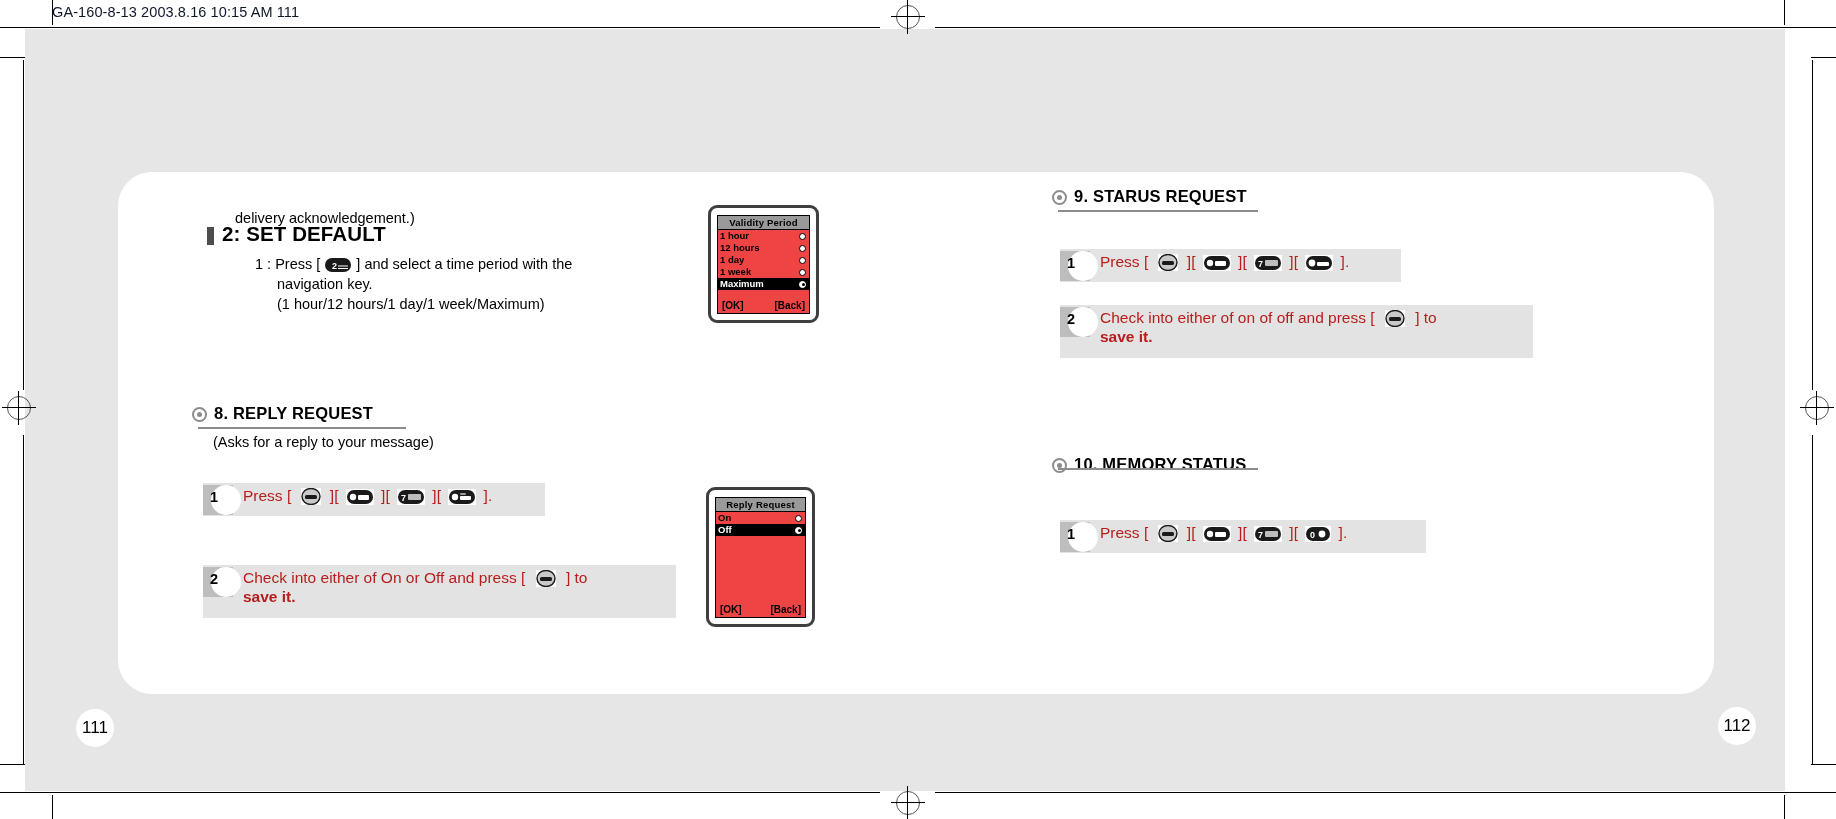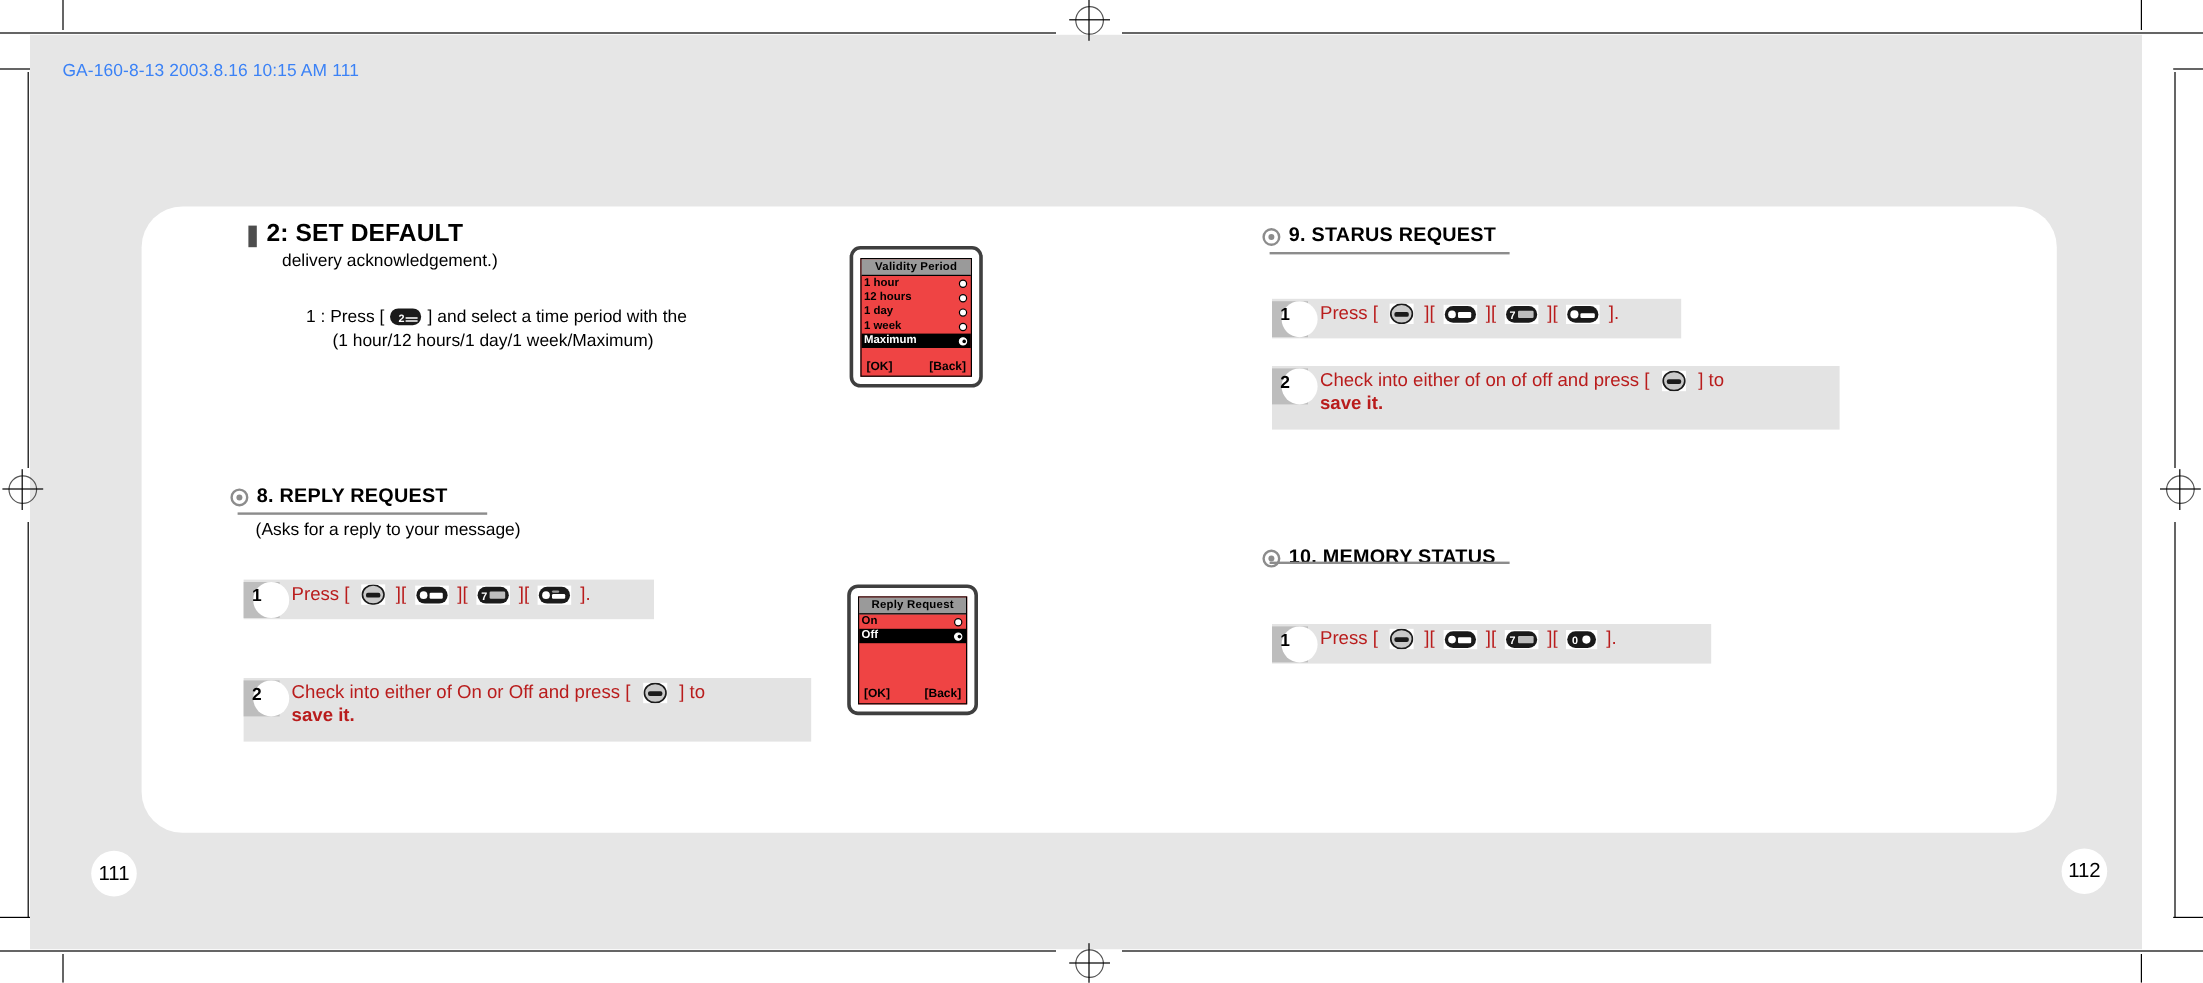--- a/index.html
+++ b/index.html
@@ -19,24 +19,23 @@
     position: absolute;
     left: 25px; top: 29px;
     width: 1760px; height: 762px;
     background: #e6e6e6;
   }
   
   .imprint {
     position: absolute;
     left: 52px; top: 4px;
     font-size: 14.5px;
-    color: #3b82f6;
+    color: #0f172a;
     white-space: nowrap;
     letter-spacing: .1px;
-    margin-top: 47px;
   }
   
   .cm { position: absolute; background: #000; }
   .cm.h { height: 1px; }
   .cm.v { width: 1px; }
   
   .reg {
     position: absolute;
     width: 34px; height: 34px;
   }
@@ -73,21 +72,21 @@
   #pg-right { left: 1718px; top: 707px; }
 
   
   .sec-title-row { position: absolute; display: flex; align-items: flex-end; }
   .bar-mark {
     width: 7px; height: 18px; background: #4d4d4d; margin-right: 8px;
     display: inline-block;
   }
   .h-bar {
     font-size: 20.5px; font-weight: bold; color: #000;
-    letter-spacing: .1px; line-height: 1;
+    letter-spacing: .1px; line-height: 1; margin-top: 39px;
   }
   .ring-icon {
     position: relative;
     width: 15px; height: 15px; border: 2px solid #8c8c8c; border-radius: 50%;
     display: inline-block; margin-right: 7px; flex: none;
     background: #fff;
   }
   .ring-icon::after {
     content: ""; position: absolute; left: 3px; top: 3px;
     width: 5px; height: 5px; border-radius: 50%; background: #8c8c8c;
@@ -268,20 +267,21 @@
   <div class="para" style="left:255px; top:256px; width:640px;">
     <span>1 : Press [</span>
     <span class="key">
       <svg width="28" height="16" viewBox="0 0 28 16">
         <rect x="1" y="1" width="26" height="14" rx="7" fill="#1a1a1a"></rect>
         <text x="8" y="12" font-family="Liberation Sans, sans-serif" font-size="9" font-weight="bold" fill="#ffffff">2</text>
         <path d="M14 9 h10 M14 11.5 h10" stroke="#ffffff" stroke-width="1.2"></path>
       </svg>
     </span>
     <span>] and select a time period with the</span>
+    <span style="display:block; padding-left:22px; padding-top:3px;">navigation key.</span>
     <span style="display:block; padding-left:22px; padding-top:3px;">(1 hour/12 hours/1 day/1 week/Maximum)</span>
   </div>
 
 
   <div class="phone" style="left:708px; top:205px; width:111px; height:118px;">
     <div class="phone-inner">
       <div class="ph-title">Validity Period</div>
       <div class="ph-list">
         <div class="ph-row">
           <span>1 hour</span>
@@ -374,21 +374,21 @@
         <svg width="20" height="17" viewBox="0 0 20 17">
           <ellipse cx="10" cy="8.5" rx="9" ry="8" fill="#c9c9c9" stroke="#1a1a1a" stroke-width="1.4"></ellipse>
           <rect x="4" y="7" width="12" height="4" rx="1.6" fill="#1a1a1a"></rect>
         </svg>
       </span>
       <span>] to</span>
       <span class="l2">save it.</span>
     </div>
   </div>
 
-  <div class="phone" style="left:706px; top:487px; width:109px; height:109px;">
+  <div class="phone" style="left:706px; top:487px; width:109px; height:140px;">
     <div class="phone-inner">
       <div class="ph-title">Reply Request</div>
       <div class="ph-list">
         <div class="ph-row">
           <span>On</span>
           <span class="radio"></span>
         </div>
         <div class="ph-row sel">
           <span>Off</span>
           <span class="radio on"></span>

